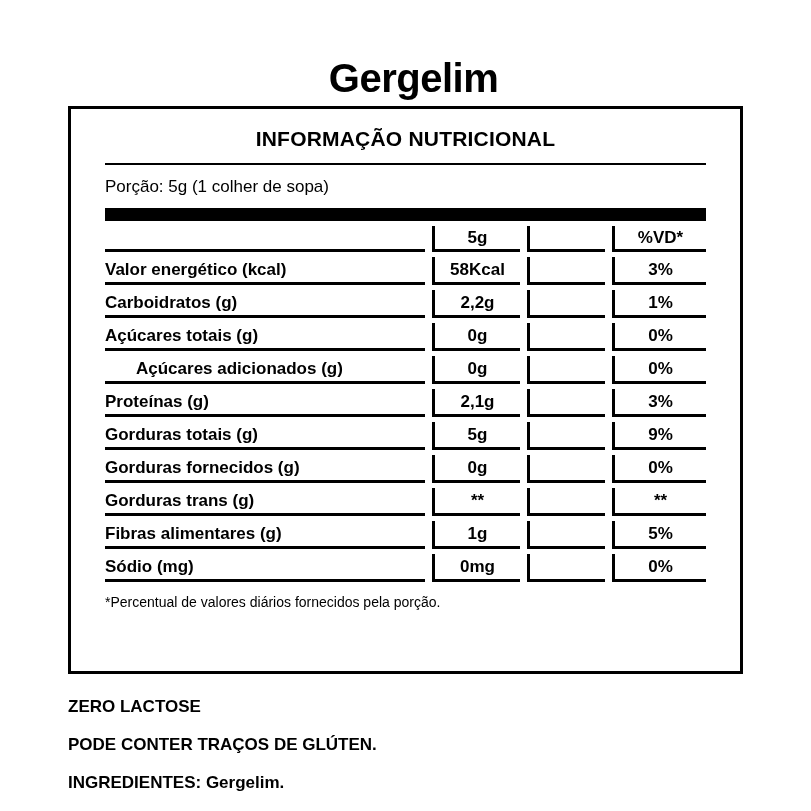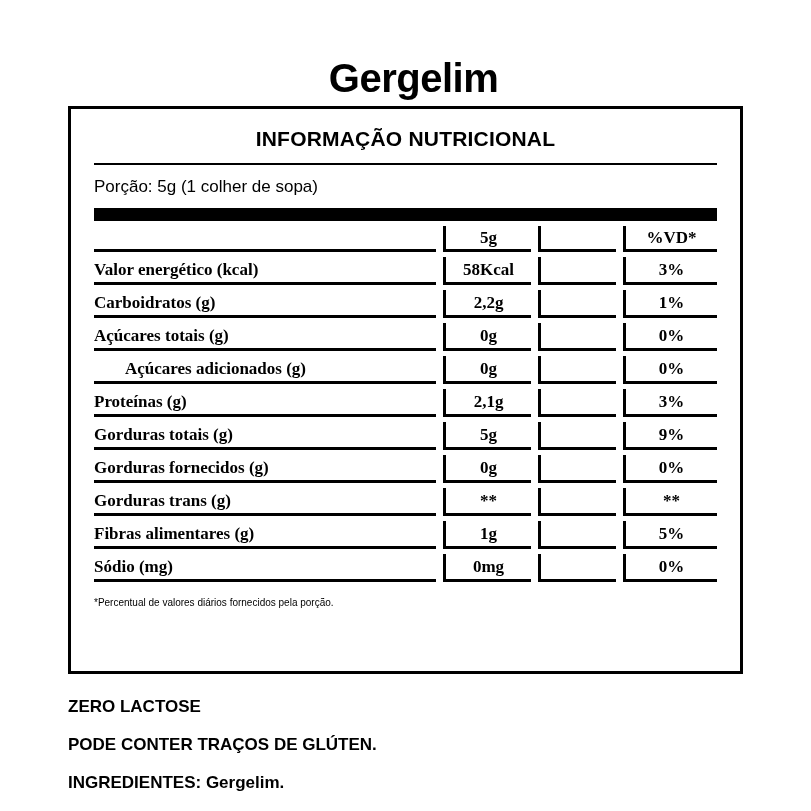--- a/index.html
+++ b/index.html
@@ -25,21 +25,21 @@
     line-height: 1;
     letter-spacing: -0.5px;
   }
   .facts-box {
     position: absolute;
     left: 68px;
     top: 106px;
     width: 675px;
     height: 568px;
     border: 3px solid #000;
-    padding: 0 23px;
+    padding: 0 34px;
   }
   .facts-heading {
     margin: 18px 0 0 0;
     text-align: center;
     font-size: 21px;
     font-weight: 700;
     line-height: 24px;
     letter-spacing: 0.2px;
   }
   .rule-thin {
@@ -67,32 +67,31 @@
   }
   .facts-table td {
     height: 28px;
     padding: 0;
     vertical-align: middle;
     font-size: 17px;
     font-weight: 700;
     border-bottom: 3px solid #000;
     overflow: hidden;
     white-space: nowrap;
-    font-family: Liberation Serif, serif;
   }
   .facts-table td.c-label { text-align: left; margin-top: 32px; }
   .facts-table td.c-label.indent { padding-left: 31px; }
   .facts-table td.c-val {
     border-left: 3px solid #000;
     text-align: center;
   }
   .facts-table thead td { height: 26px; }
   .footnote {
     margin: 7px 0 0 0;
-    font-size: 10px;
+    font-size: 14px;
     font-weight: 400;
     line-height: 17px;
   }
   .claims {
     position: absolute;
     left: 68px;
     top: 697px;
     width: 675px;
   }
   .claims p {

